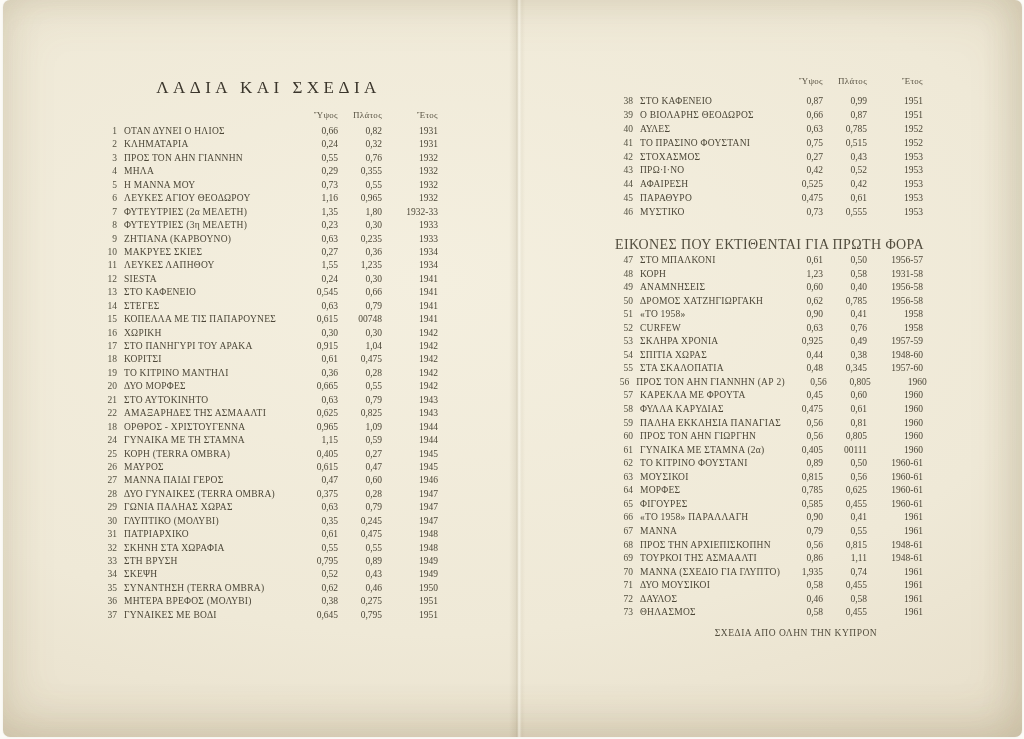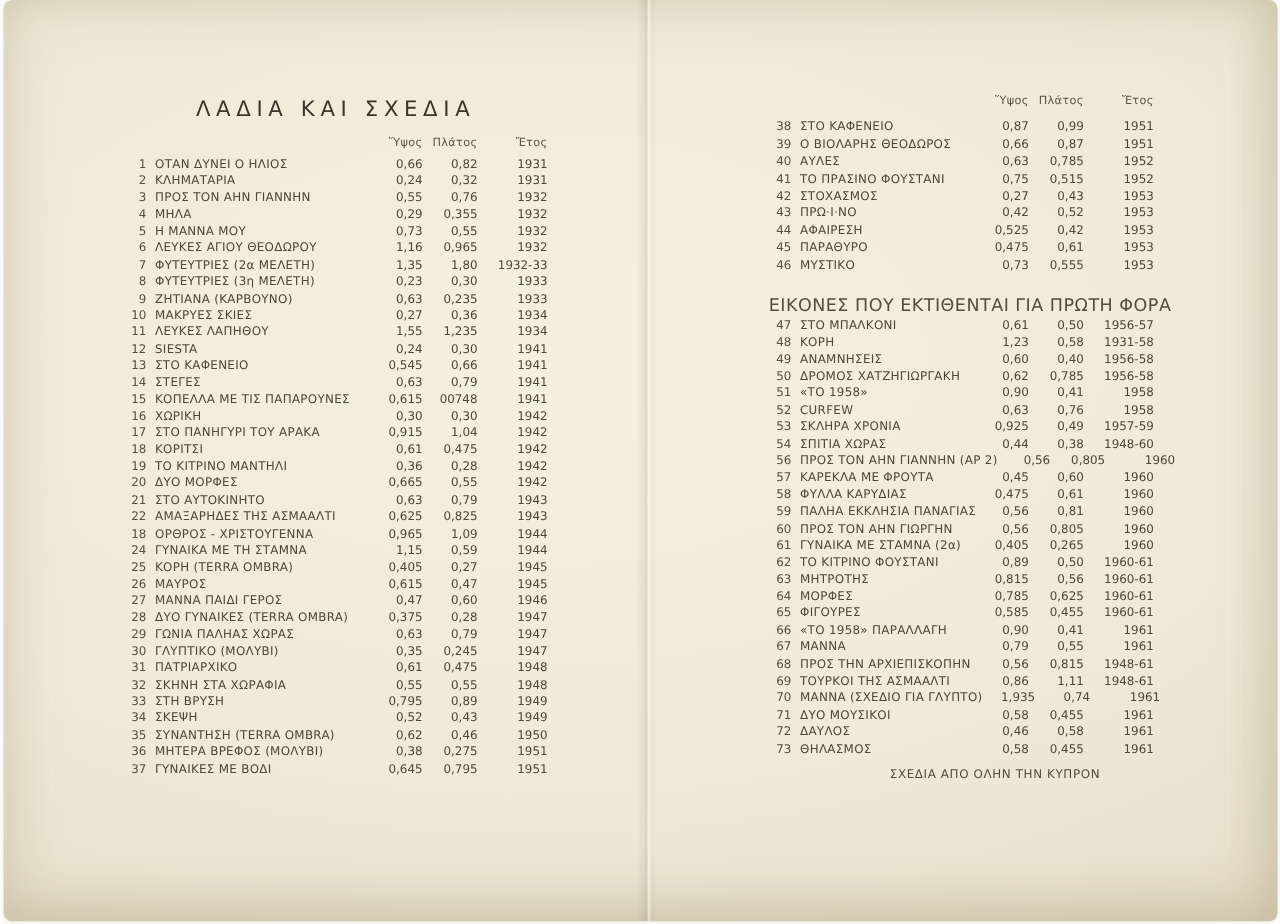--- a/index.html
+++ b/index.html
@@ -12,20 +12,21 @@
   .paper{
     position:absolute;left:3px;top:0;width:1019px;height:737px;
     border-radius:7px;
     background:
       radial-gradient(ellipse 130% 100% at 42% 38%, #f4efdf 0%, #efe9d7 48%, #e6ddc8 78%, #d9cfb6 96%, #d2c7ab 100%);
     box-shadow:
       inset 0 0 55px rgba(125,105,60,.14),
       inset 0 -18px 40px rgba(115,95,55,.10),
       inset -14px 0 30px rgba(120,100,60,.08),
       0 0 2px rgba(0,0,0,.08);
+    font-family: Liberation Serif, serif;
   }
   .fold{
     position:absolute;left:506px;top:0;width:16px;height:737px;
     background:linear-gradient(90deg,
       rgba(100,85,50,0) 0%,
       rgba(100,85,50,.09) 40%,
       rgba(100,85,50,.16) 50%,
       rgba(255,255,248,.45) 62%,
       rgba(100,85,50,.05) 80%,
       rgba(100,85,50,0) 100%);
@@ -47,21 +48,21 @@
   .cell-title{flex:1 1 auto;white-space:nowrap;overflow:visible;letter-spacing:.25px;}
   .cell-h{width:42px;text-align:right;flex:none;}
   .cell-w{width:44px;text-align:right;flex:none;}
   .cell-year{width:56px;text-align:right;flex:none;}
 
   .list{margin-top:3px;}
   .row{height:13.45px;font-size:9.5px;color:#4c4738;}
   .page-right .list-top{margin-top:7px;}
   .page-right .list-top .row{height:13.9px;}
   .page-right .list-bottom{margin-top:5px;}
-  .page-right .list-bottom .row{height:13.55px;}
+  .page-right .list-bottom .row{height:13.55px;justify-content:center;}
 
   .section-hdr{
     margin-top:16px;height:13px;
     font-size:14px;letter-spacing:.4px;color:#524d3e;
     text-align:center;white-space:nowrap;
   }
   .footer-note{
     margin-top:7px;padding-left:54px;
     font-size:9.5px;letter-spacing:.5px;color:#524d3e;white-space:nowrap;text-align:center;
   }
@@ -469,20 +470,27 @@
           <span class="cell-year">1957-59</span>
         </div>
         <div class="row">
           <span class="cell-no">54</span>
           <span class="cell-title">ΣΠΙΤΙΑ ΧΩΡΑΣ</span>
           <span class="cell-h">0,44</span>
           <span class="cell-w">0,38</span>
           <span class="cell-year">1948-60</span>
         </div>
         <div class="row">
+          <span class="cell-no">55</span>
+          <span class="cell-title">ΣΤΑ ΣΚΑΛΟΠΑΤΙΑ</span>
+          <span class="cell-h">0,48</span>
+          <span class="cell-w">0,345</span>
+          <span class="cell-year">1957-60</span>
+        </div>
+        <div class="row">
           <span class="cell-no">56</span>
           <span class="cell-title">ΠΡΟΣ ΤΟΝ ΑΗΝ ΓΙΑΝΝΗΝ (ΑΡ 2)</span>
           <span class="cell-h">0,56</span>
           <span class="cell-w">0,805</span>
           <span class="cell-year">1960</span>
         </div>
         <div class="row">
           <span class="cell-no">57</span>
           <span class="cell-title">ΚΑΡΕΚΛΑ ΜΕ ΦΡΟΥΤΑ</span>
           <span class="cell-h">0,45</span>
@@ -507,33 +515,33 @@
           <span class="cell-no">60</span>
           <span class="cell-title">ΠΡΟΣ ΤΟΝ ΑΗΝ ΓΙΩΡΓΗΝ</span>
           <span class="cell-h">0,56</span>
           <span class="cell-w">0,805</span>
           <span class="cell-year">1960</span>
         </div>
         <div class="row">
           <span class="cell-no">61</span>
           <span class="cell-title">ΓΥΝΑΙΚΑ ΜΕ ΣΤΑΜΝΑ (2α)</span>
           <span class="cell-h">0,405</span>
-          <span class="cell-w">0,265</span>
+          <span class="cell-w">00111</span>
           <span class="cell-year">1960</span>
         </div>
         <div class="row">
           <span class="cell-no">62</span>
           <span class="cell-title">ΤΟ ΚΙΤΡΙΝΟ ΦΟΥΣΤΑΝΙ</span>
           <span class="cell-h">0,89</span>
           <span class="cell-w">0,50</span>
           <span class="cell-year">1960-61</span>
         </div>
         <div class="row">
           <span class="cell-no">63</span>
-          <span class="cell-title">ΜΗΤΡΟΤΗΣ</span>
+          <span class="cell-title">ΜΟΥΣΙΚΟΙ</span>
           <span class="cell-h">0,815</span>
           <span class="cell-w">0,56</span>
           <span class="cell-year">1960-61</span>
         </div>
         <div class="row">
           <span class="cell-no">64</span>
           <span class="cell-title">ΜΟΡΦΕΣ</span>
           <span class="cell-h">0,785</span>
           <span class="cell-w">0,625</span>
           <span class="cell-year">1960-61</span>

